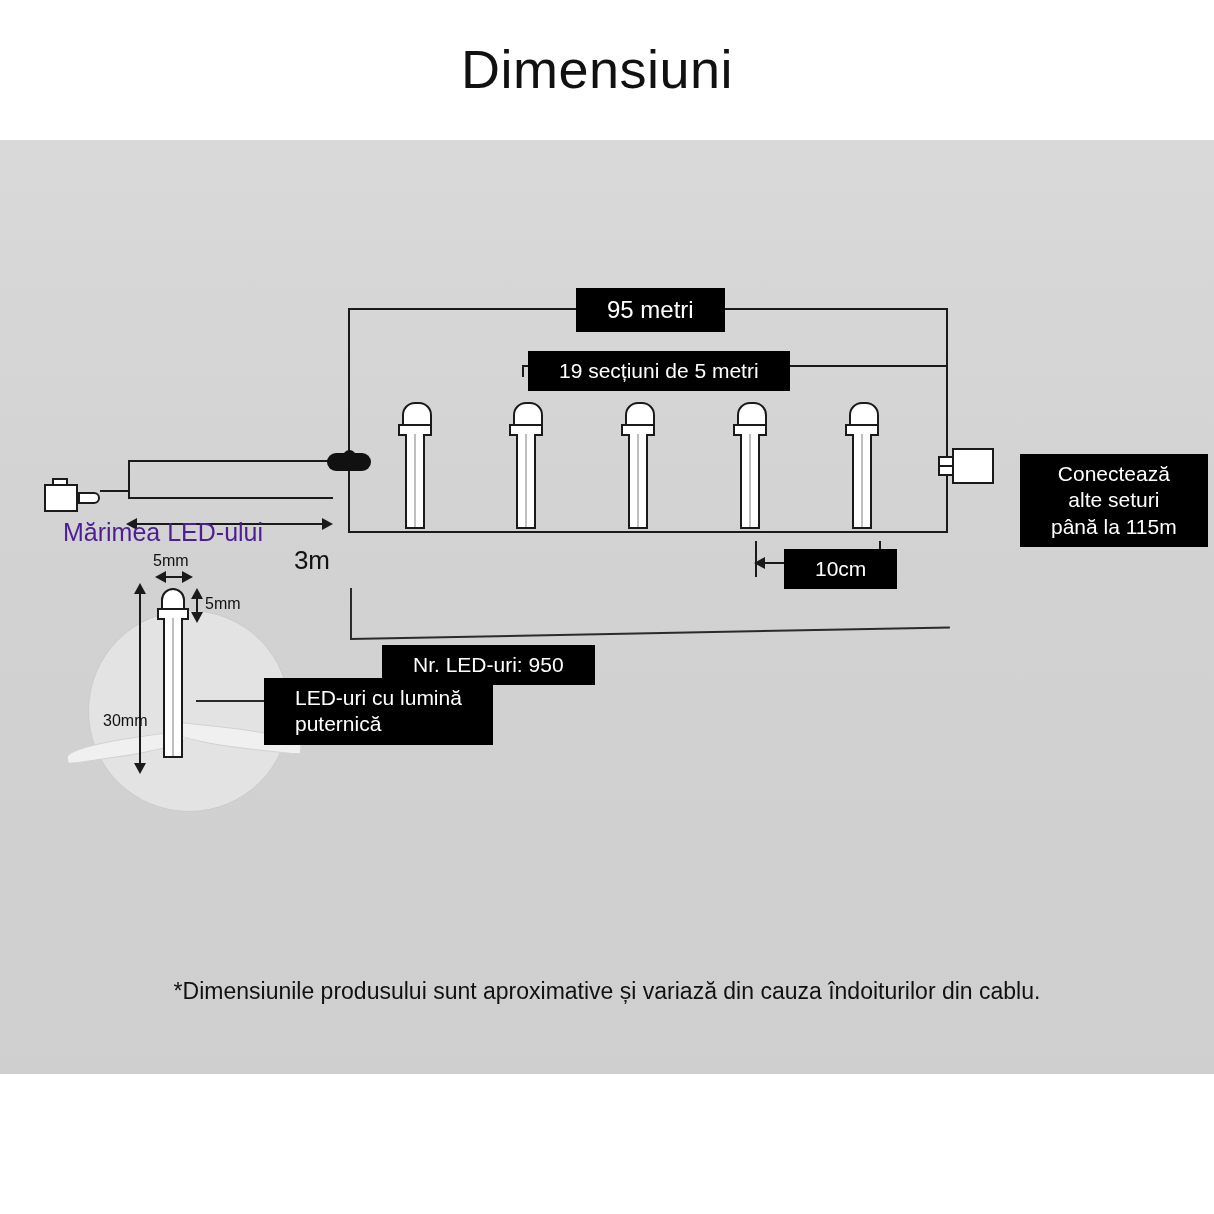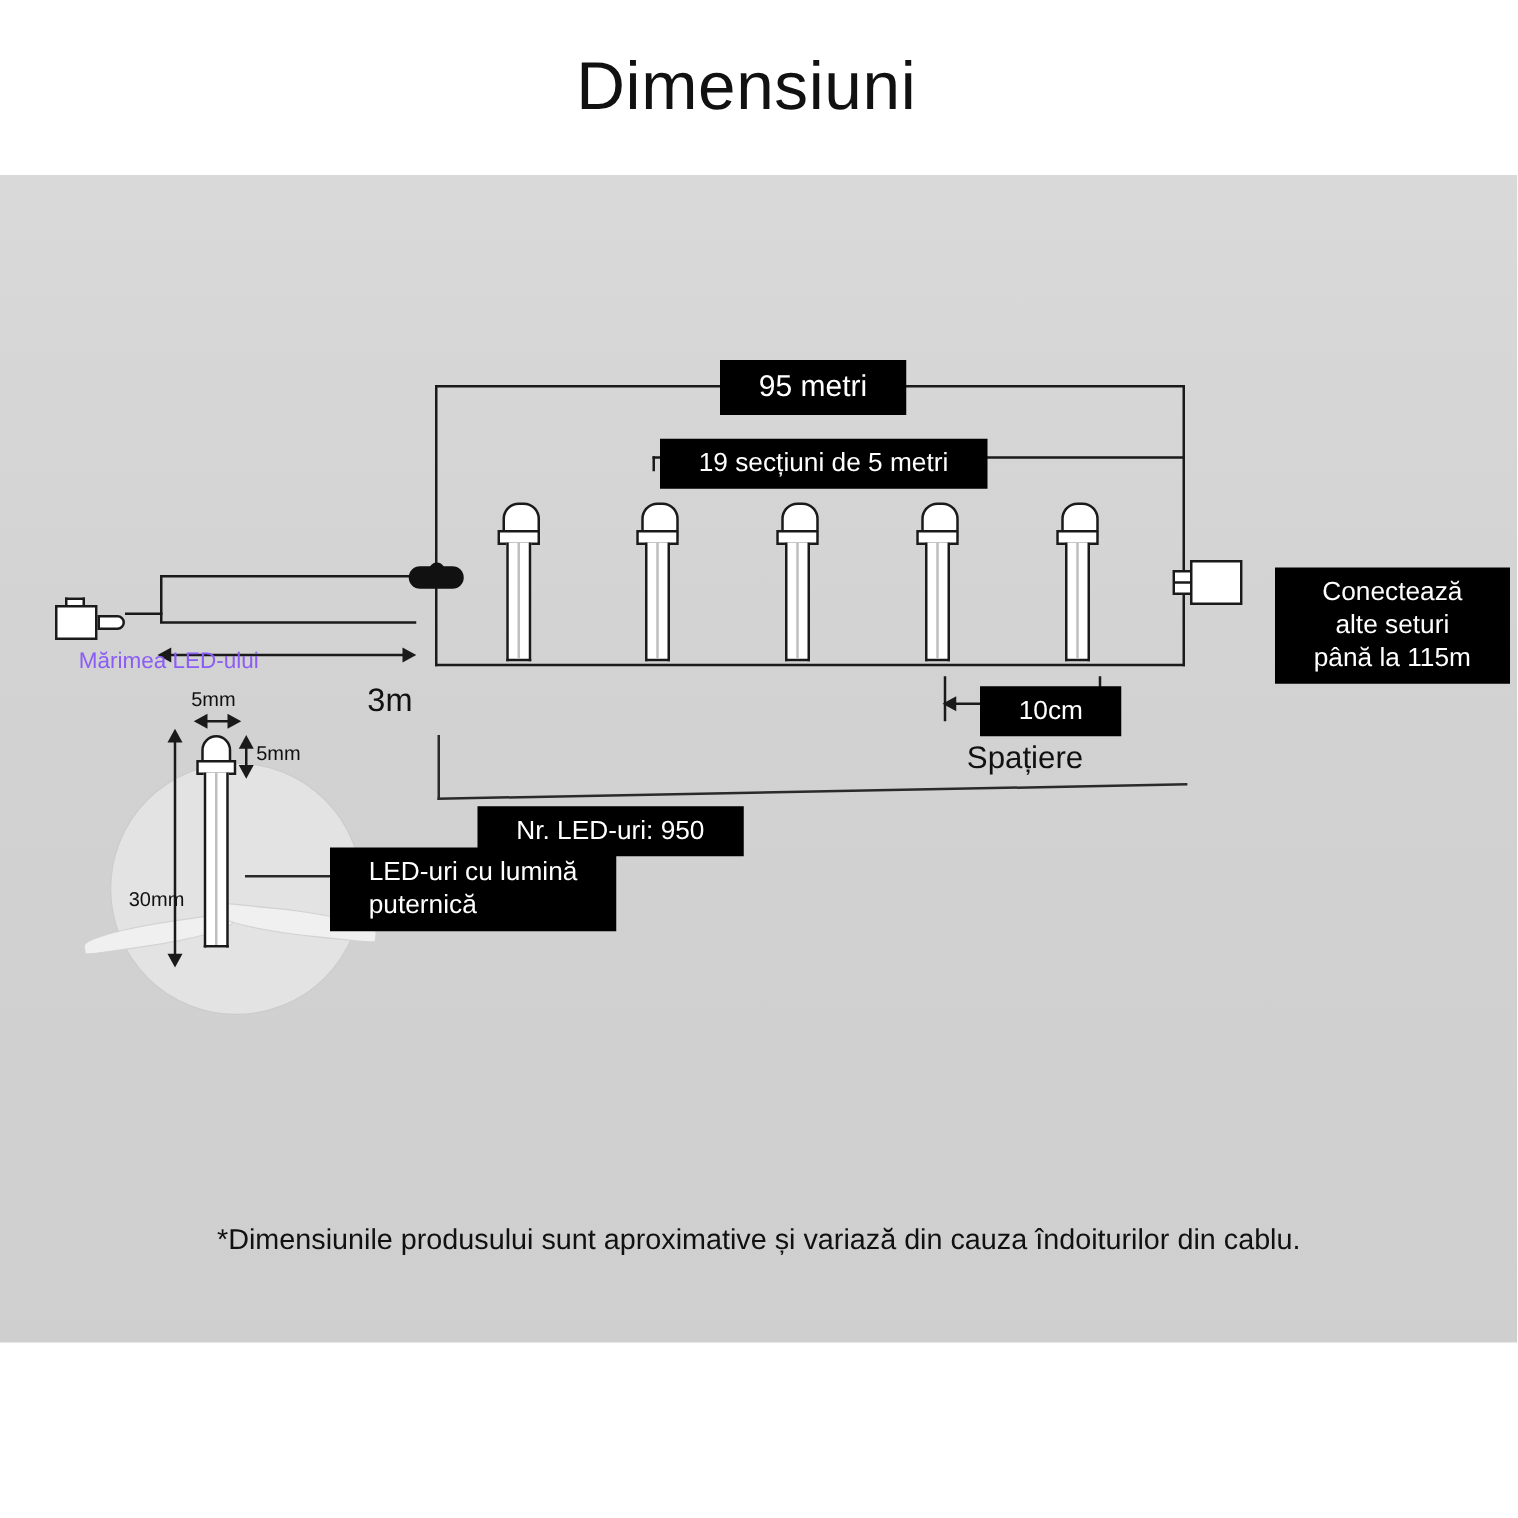--- a/index.html
+++ b/index.html
@@ -214,21 +214,21 @@
     width: 0; height: 0;
     border-left: 6px solid transparent;
     border-right: 6px solid transparent;
   }
   .arrowU { border-bottom: 11px solid #1a1a1a; }
   .arrowD { border-top: 11px solid #1a1a1a; }
 
   
   #ledsize-title {
     position: absolute; left: 63px; top: 518px;
-    font-size: 18px; color: #8b5cf6;
+    font-size: 25px; color: #4c1d95;
   }
   #circle {
     position: absolute; left: 88px; top: 610px;
     width: 200px; height: 200px;
     border-radius: 50%;
     background: #e3e3e3;
     border: 1px solid #cccccc;
   }
   .leaf {
     position: absolute;
@@ -347,21 +347,20 @@
   <div class="chip" style="left:1020px; top:422px; text-align:center;margin-top:32px;">Conectează
 alte seturi
 până la 115m</div>
 
   <div class="vline" style="left:755px; top:541px; height:36px;"></div>
   <div class="vline" style="left:879px; top:541px; height:36px;"></div>
   <div class="hline" style="left:760px; top:562px; width:114px;"></div>
   <div class="arrowL" style="left:754px; top:557px;"></div>
   <div class="arrowR" style="left:868px; top:557px;"></div>
   <div class="chip" style="left:784px; top:549px;">10cm</div>
-  <div style="position:absolute; left:700px; top:592px; width:240px; text-align:center; font-size:25px; color:#111;">Spațiere</div>
 
   <div class="hline thin" style="left:350px; top:638px; width:600px; transform:rotate(-1.1deg); transform-origin:left center;"></div>
   <div class="vline thin" style="left:350px; top:588px; height:52px;"></div>
   <div class="chip" style="left:382px; top:645px;">Nr. LED-uri: 950</div>
 
   <div id="ledsize-title">Mărimea LED-ului</div>
 
   <div id="circle"></div>
   <div class="leaf" style="left:66px; top:738px; width:120px; height:16px; border-radius:60% 10% 60% 10%; transform:rotate(-8deg);"></div>
   <div class="leaf" style="left:170px; top:728px; width:130px; height:18px; border-radius:10% 60% 10% 60%; transform:rotate(6deg);"></div>

